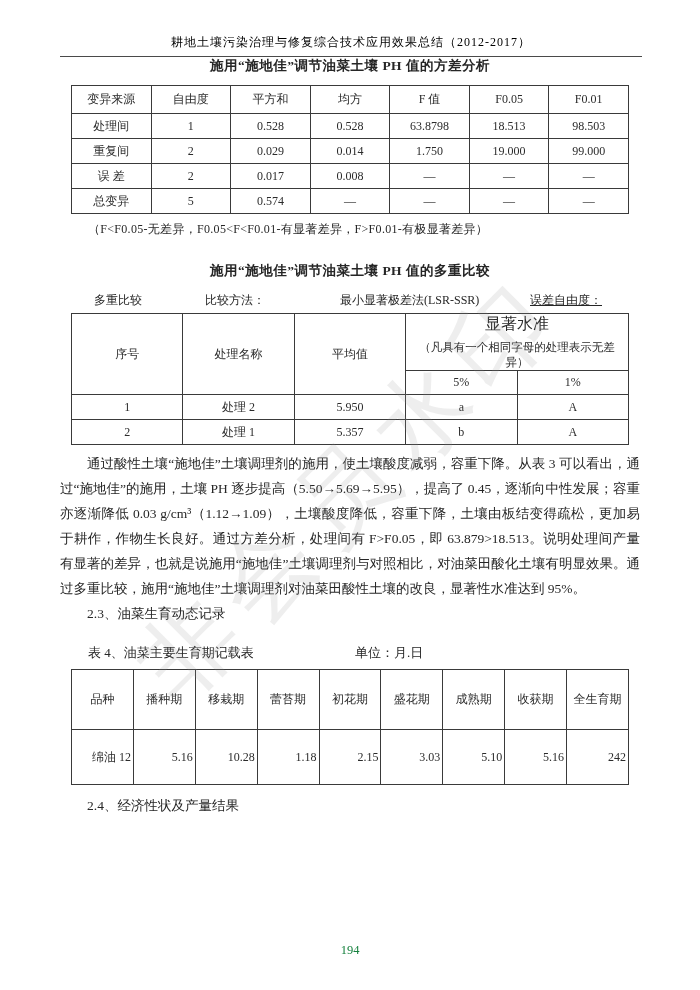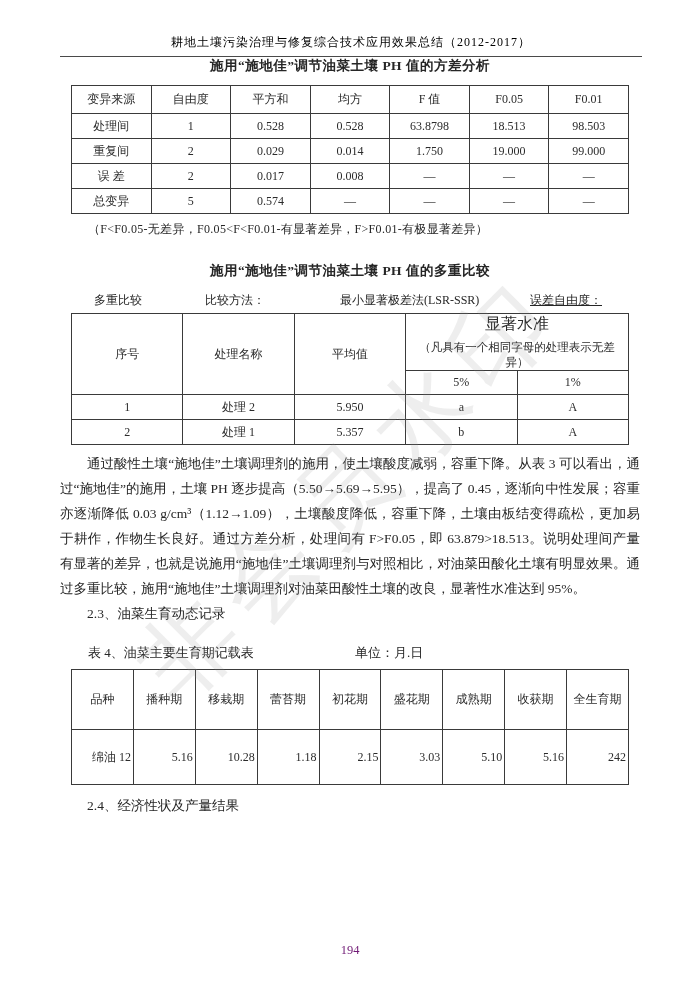--- a/index.html
+++ b/index.html
@@ -95,21 +95,21 @@
   .growth-table{margin-top:7px;}
   .growth-table th{height:59px;}
   .growth-table td{height:54px;text-align:right;}
   .h24{margin-top:8px;}
   .page-number{
     position:absolute;
     left:0;right:0;
     bottom:32px;
     text-align:center;
     font-size:12.5px;
-    color:#701a75;
+    color:#15803d;
   }
   .watermark{
     position:absolute;
     left:50%;top:490px;
     transform:translate(-50%,-50%) rotate(-45deg);
     font-size:96px;
     letter-spacing:14px;
     white-space:nowrap;
     color:rgba(150,150,150,0.16);
     pointer-events:none;

